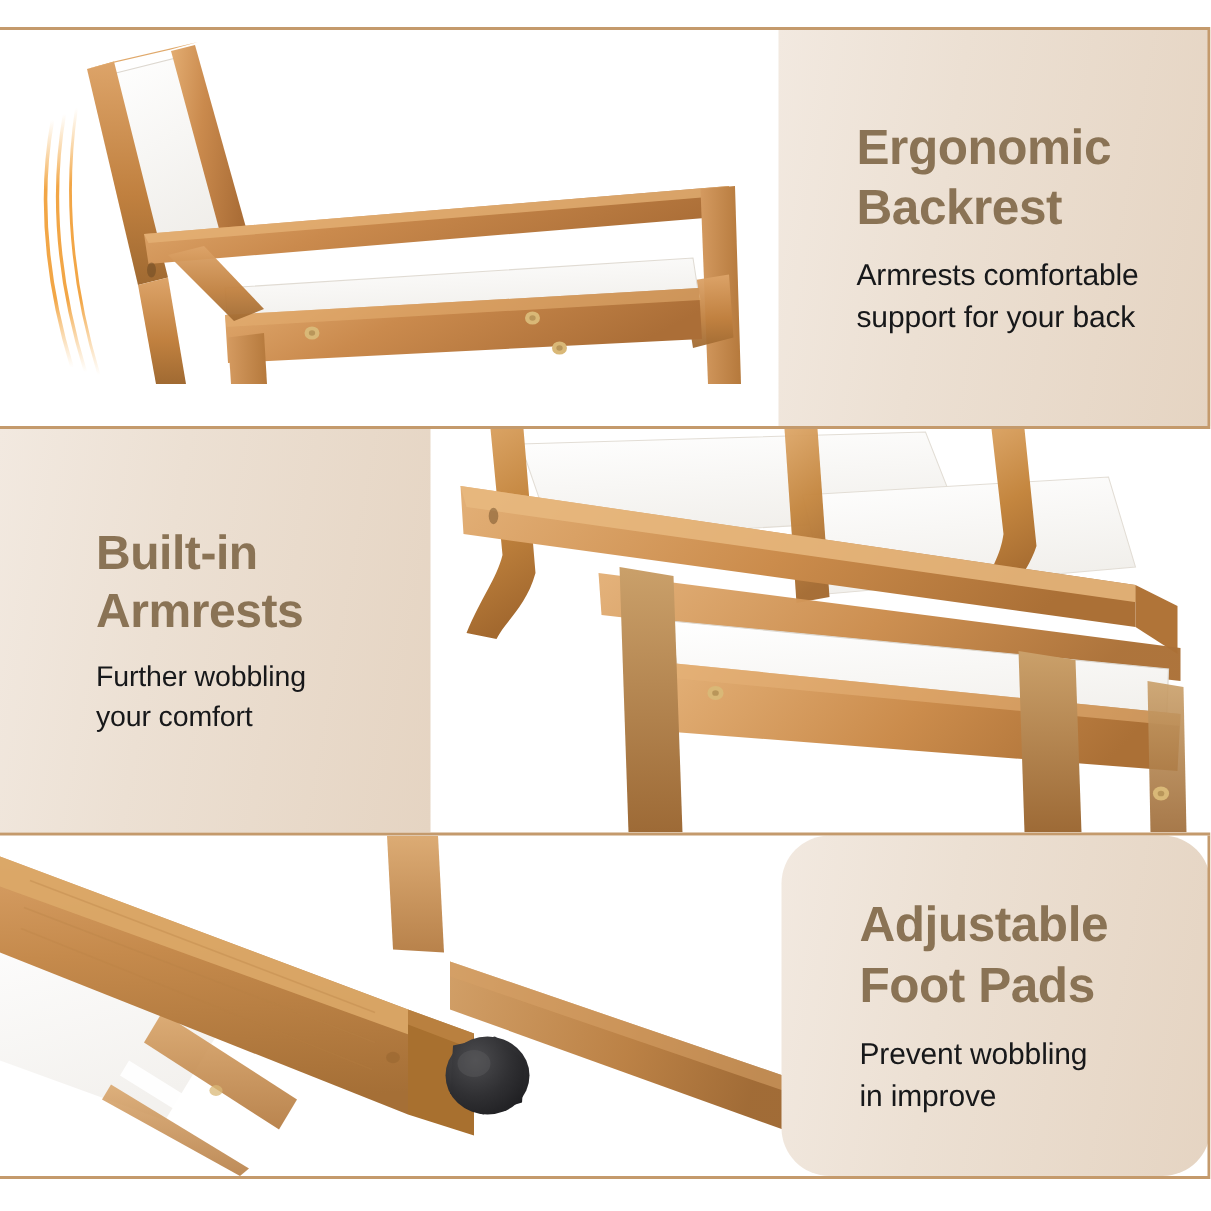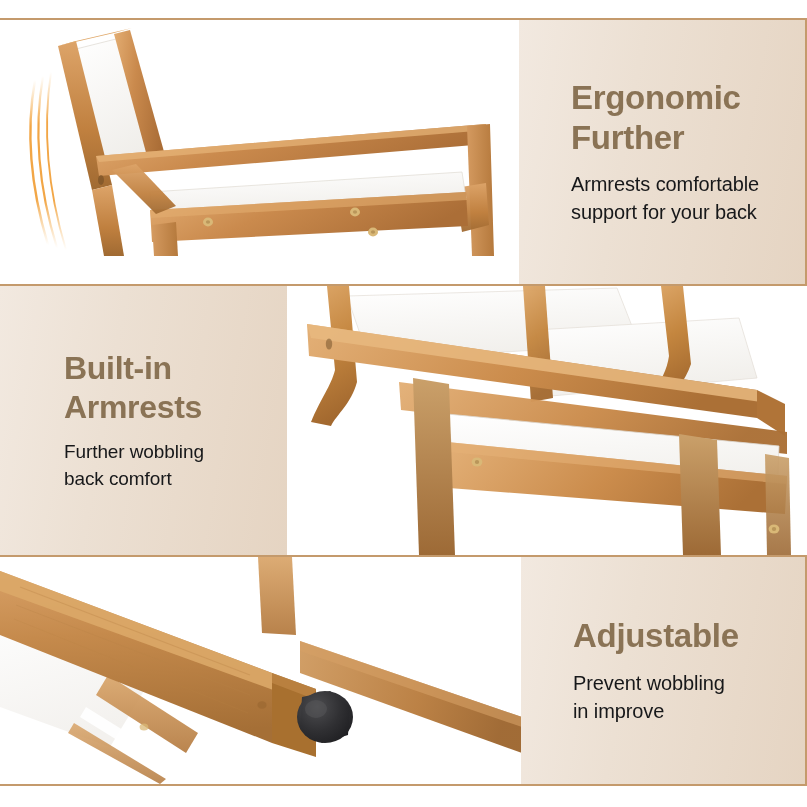--- a/index.html
+++ b/index.html
@@ -43,21 +43,21 @@
   .caption {
     position:absolute; top:0; height:100%;
     background:linear-gradient(100deg,#f2e9e0 0%,#ece0d3 38%,#e5d4c2 100%);
     display:flex; flex-direction:column; justify-content:center;
     z-index:20;
   }
   .caption.right { right:0; }
   .caption.left  { left:0; }
   .cap1 { left:519px; right:0; }
   .cap2 { left:0; width:287px; }
-  .cap3 { left:521px; right:0; }
+  .cap3 { left:521px; right:0;border-radius:32px; }
 
   .cap-inner { padding:0 26px 0 52px; }
   .cap2 .cap-inner { padding:0 24px 0 44px;margin-left:20px; }
 
   .headline {
     color:#8a7355;
     font-size:33px;
     font-weight:bold;
     line-height:1.22;
     letter-spacing:-0.3px;
@@ -158,21 +158,21 @@
         <ellipse cx="373" cy="212" rx="2.1" ry="1.8" fill="#b9965a"></ellipse>
 
         <ellipse cx="101" cy="160" rx="3" ry="5" fill="#6d4b25" opacity="0.55"></ellipse>
       </svg>
     </div>
 
     <div class="caption right cap1">
       <div class="cap-inner">
         <div class="headline">
           <span>Ergonomic</span><br>
-          <span>Further</span>
+          <span>Backrest</span>
         </div>
         <div class="subline">
           <span>Armrests comfortable</span><br>
           <span>support for your back</span>
         </div>
       </div>
     </div>
   </div>
 
   <div class="row row2">
@@ -240,21 +240,21 @@
     </div>
 
     <div class="caption left cap2">
       <div class="cap-inner">
         <div class="headline">
           <span>Built-in</span><br>
           <span>Armrests</span>
         </div>
         <div class="subline">
           <span>Further wobbling</span><br>
-          <span>back comfort</span>
+          <span>your comfort</span>
         </div>
       </div>
     </div>
   </div>
 
   <div class="row row3">
 
     <div class="art art3">
       <svg viewBox="0 0 522 227" preserveAspectRatio="xMidYMid slice">
         <defs>
@@ -314,20 +314,21 @@
         <ellipse cx="262" cy="148" rx="4.6" ry="3.8" fill="#9d6a33" opacity="0.8"></ellipse>
 
         <ellipse cx="144" cy="170" rx="4.4" ry="3.6" fill="#d9b877" opacity="0.75"></ellipse>
       </svg>
     </div>
 
     <div class="caption right cap3">
       <div class="cap-inner">
         <div class="headline">
           <span>Adjustable</span><br>
+          <span>Foot Pads</span>
         </div>
         <div class="subline">
           <span>Prevent wobbling</span><br>
           <span>in improve</span>
         </div>
       </div>
     </div>
   </div>
 
   <div class="rule r0"></div>

